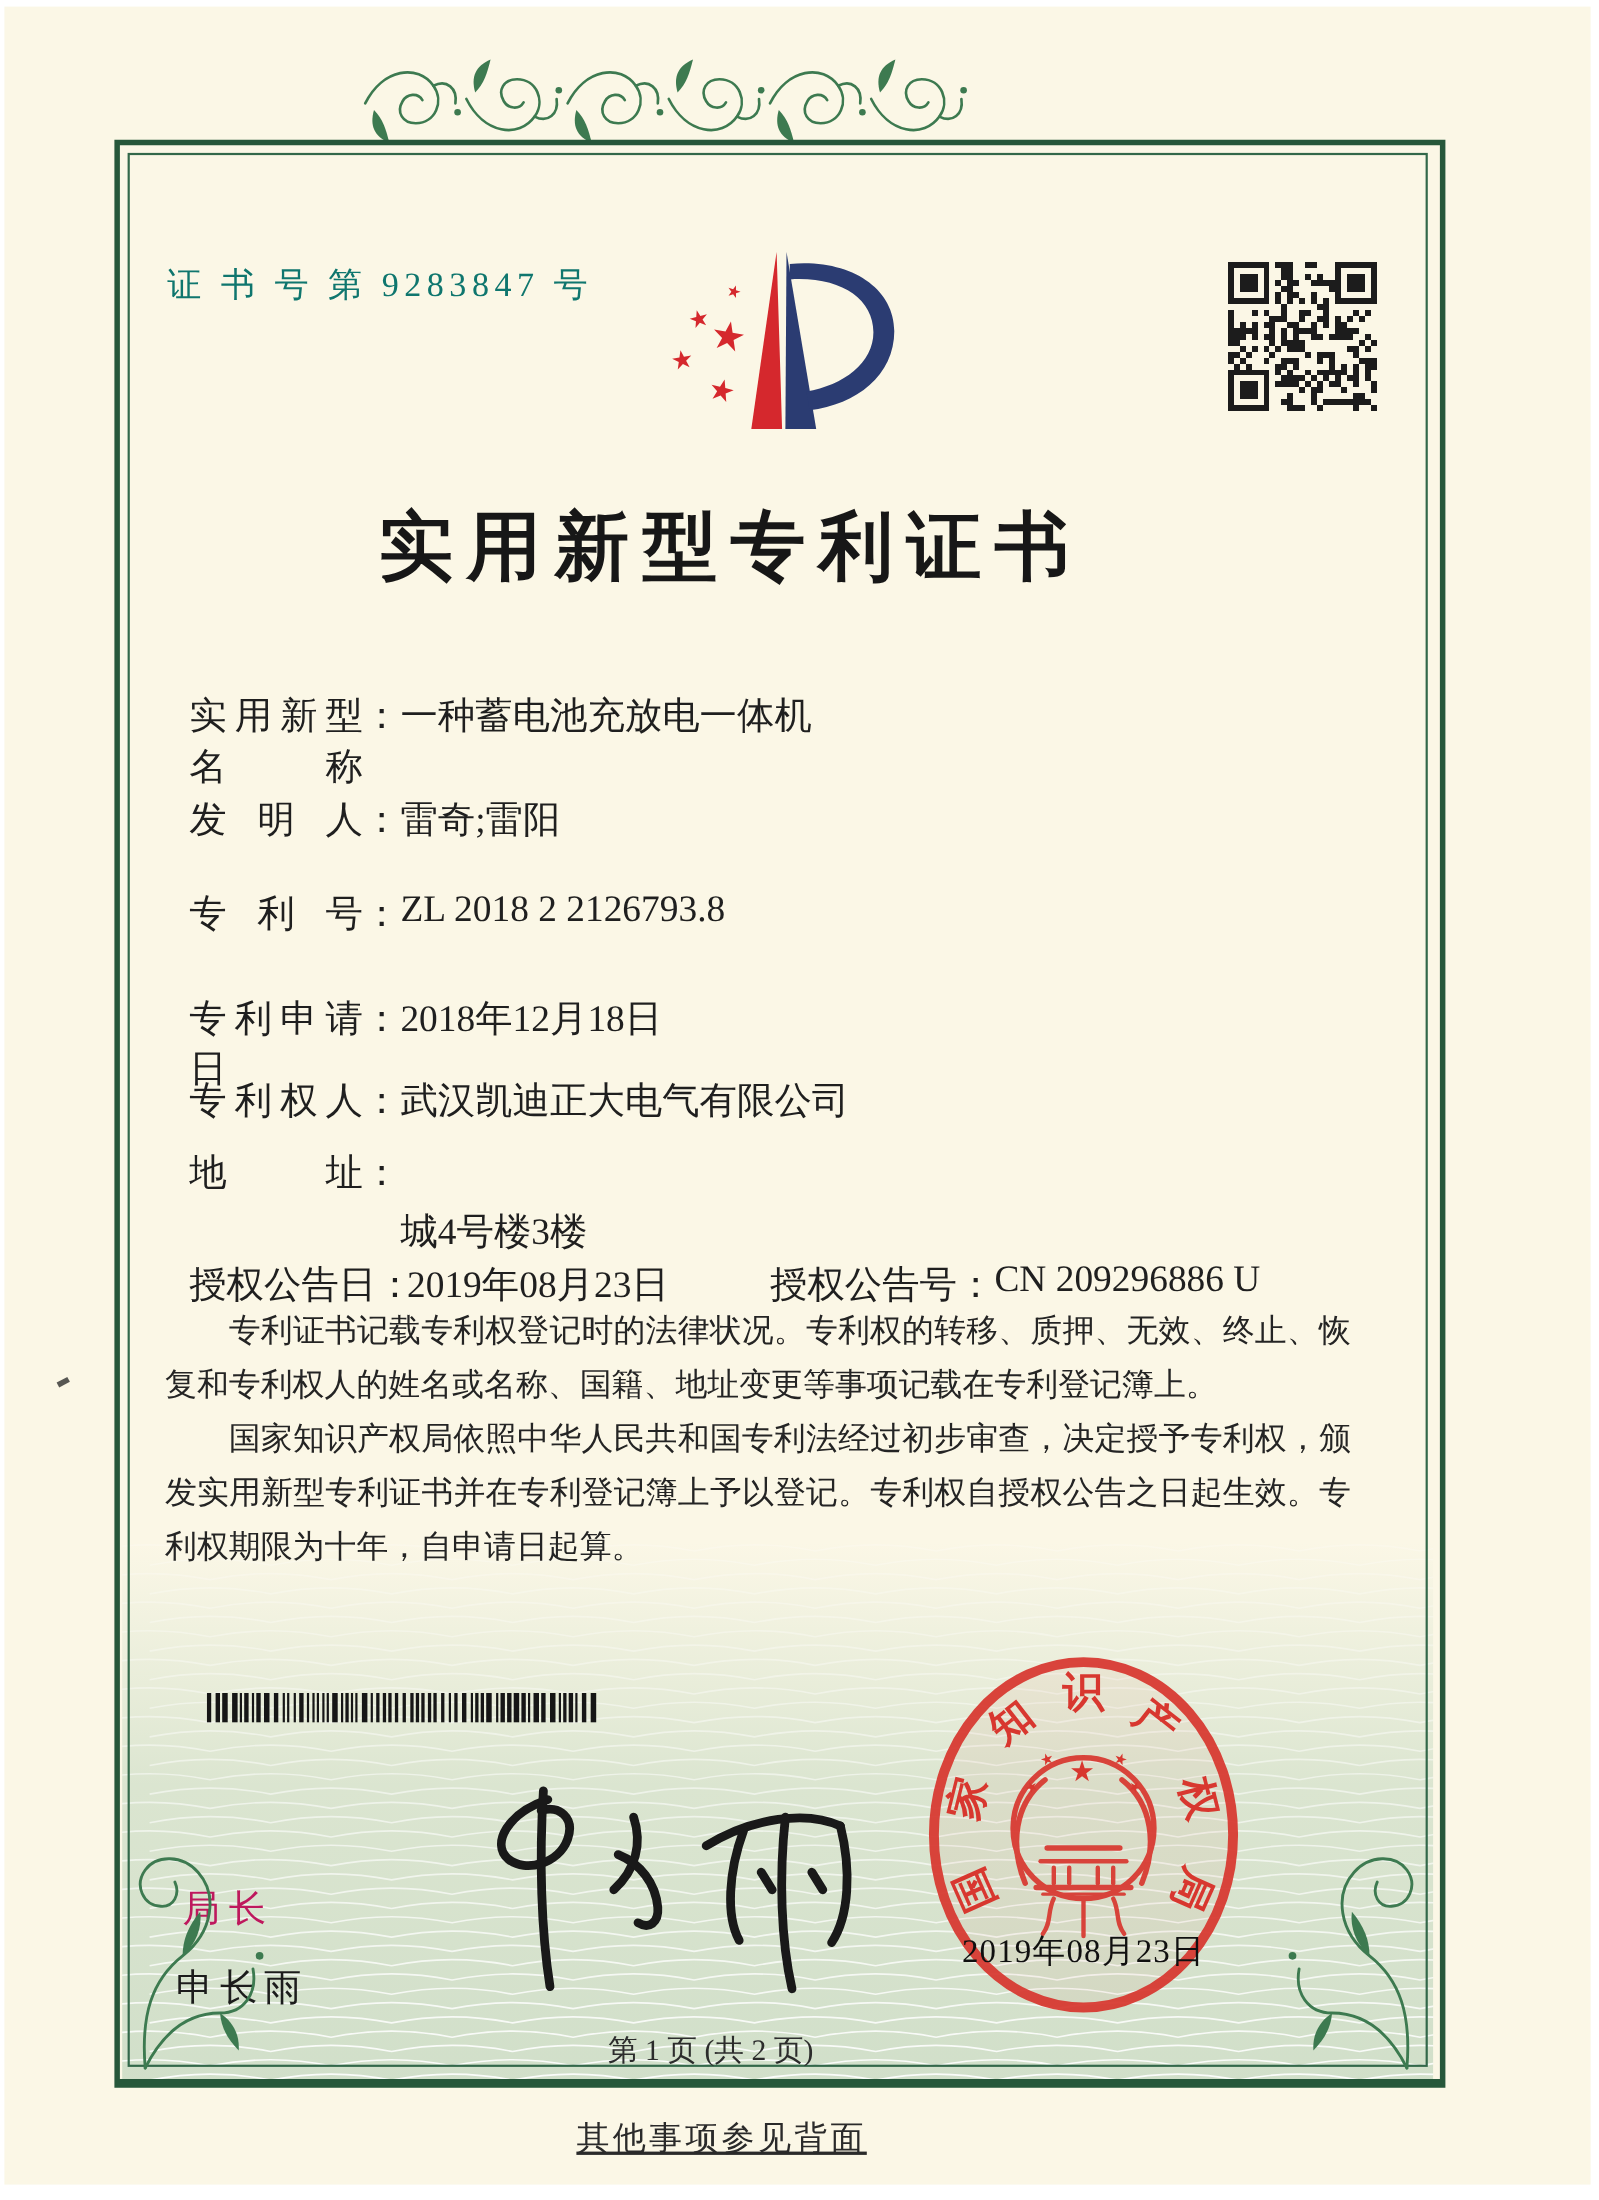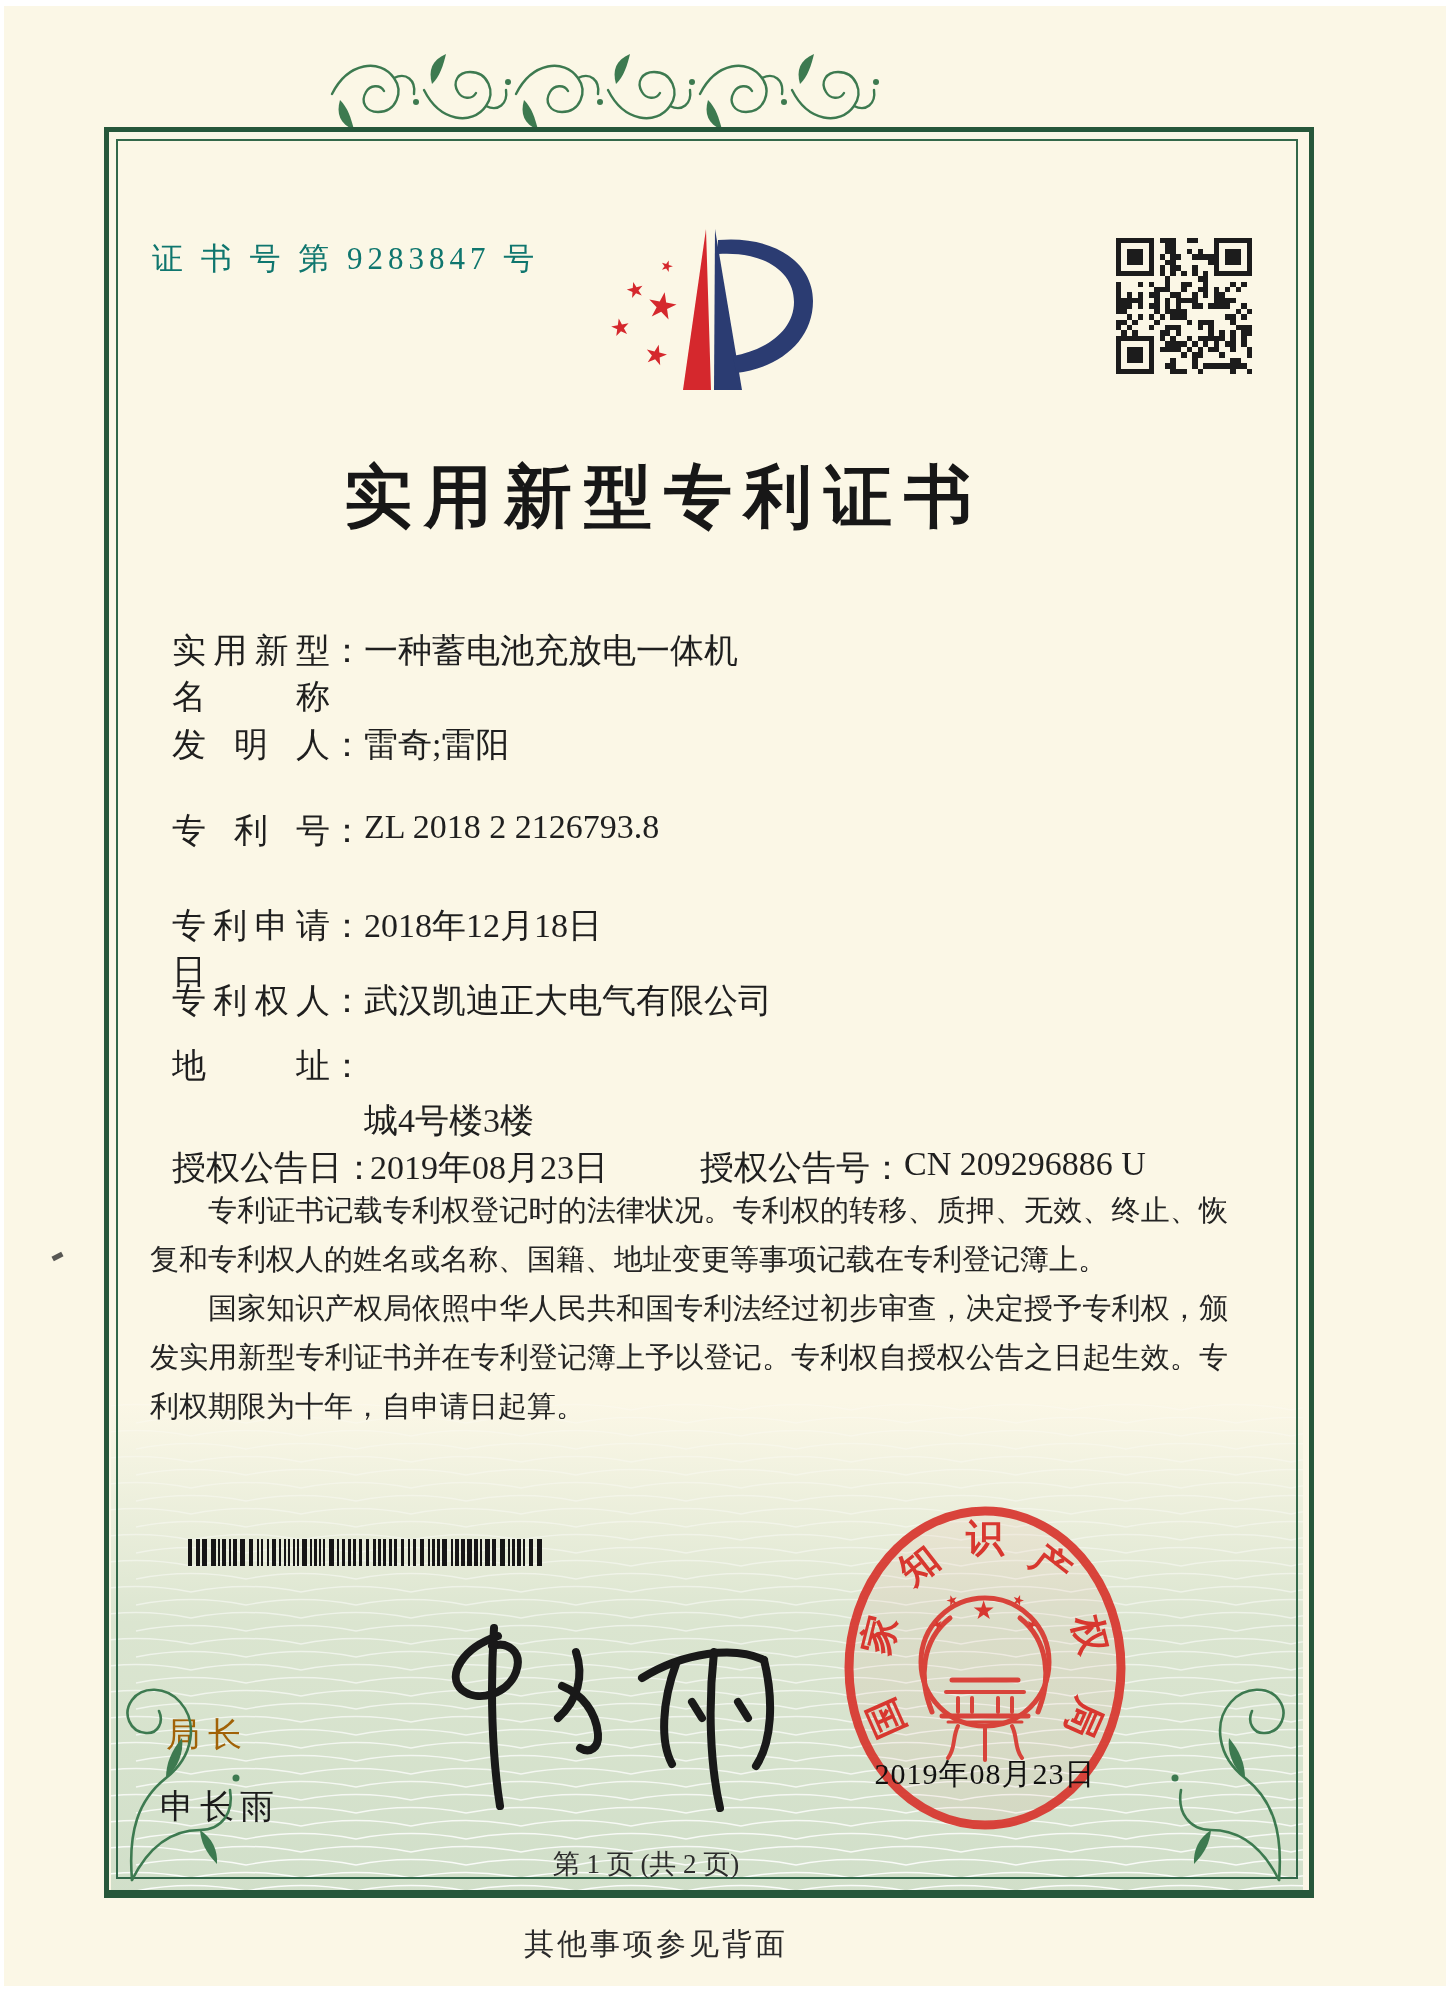--- a/index.html
+++ b/index.html
@@ -19,31 +19,31 @@
   .fcolon{display:inline-block;width:22px;}
   .fvalue{margin-left:12px;white-space:nowrap;}
   .vlines{margin-left:12px;line-height:52px;max-width:790px;}
   #grant-group2{position:absolute;left:528px;top:0;display:flex;}
   #body-text{left:150px;top:1186px;width:1078px;font-size:29px;line-height:49px;color:#242424;
              text-align:justify;z-index:4;}
   #body-text p{margin:0;text-indent:2em;}
   
   #waves-wrap{left:111px;top:1402px;width:1192px;height:490px;z-index:1;}
   #barcode-box{left:188px;top:1539px;width:358px;height:27px;z-index:4;}
-  #signoff-title{left:166px;top:1712px;font-size:34px;color:#a16207;letter-spacing:8px;z-index:4;}
+  #signoff-title{left:166px;top:1712px;font-size:34px;color:#be185d;letter-spacing:8px;z-index:4;}
   #signoff-name{left:160px;top:1784px;font-size:34px;color:#1c1c1c;letter-spacing:6px;z-index:4;}
   #signature-box{left:430px;top:1608px;width:350px;height:210px;z-index:4;}
   #seal-box{left:840px;top:1505px;width:290px;height:335px;z-index:5;opacity:.93;}
   .seal-char{position:absolute;z-index:5;color:#d8372f;font-weight:700;font-size:38px;
              font-family:"Liberation Serif","DejaVu Serif",serif;}
   #seal-date{left:860px;top:1754px;width:250px;text-align:center;font-size:30px;color:#101010;
              letter-spacing:1px;z-index:6;}
   #page-indicator{left:104px;top:1846px;width:1084px;text-align:center;font-size:27px;color:#2c2c2c;z-index:6;}
   #footer-note{left:104px;top:1924px;width:1104px;text-align:center;font-size:30px;color:#2a2a2a;
-               letter-spacing:3px;z-index:4;}
+               letter-spacing:3px;z-index:4;text-decoration:underline;}
   
   #logo-box{left:600px;top:222px;width:232px;height:182px;z-index:4;}
   .logo-star{position:absolute;color:#d5282d;z-index:4;line-height:1;}
   .emb-star{position:absolute;color:#d8372f;z-index:6;line-height:1;}
   #qr-box{left:1116px;top:238px;width:136px;height:136px;z-index:4;}
   #garland-box{left:330px;top:52px;width:560px;height:84px;z-index:3;}
   .flourish{width:135px;height:225px;z-index:7;}
   #speck{left:52px;top:1254px;width:11px;height:5px;background:#2e2e2e;transform:rotate(-28deg);opacity:.8;z-index:3;}
 </style>
 </head>

